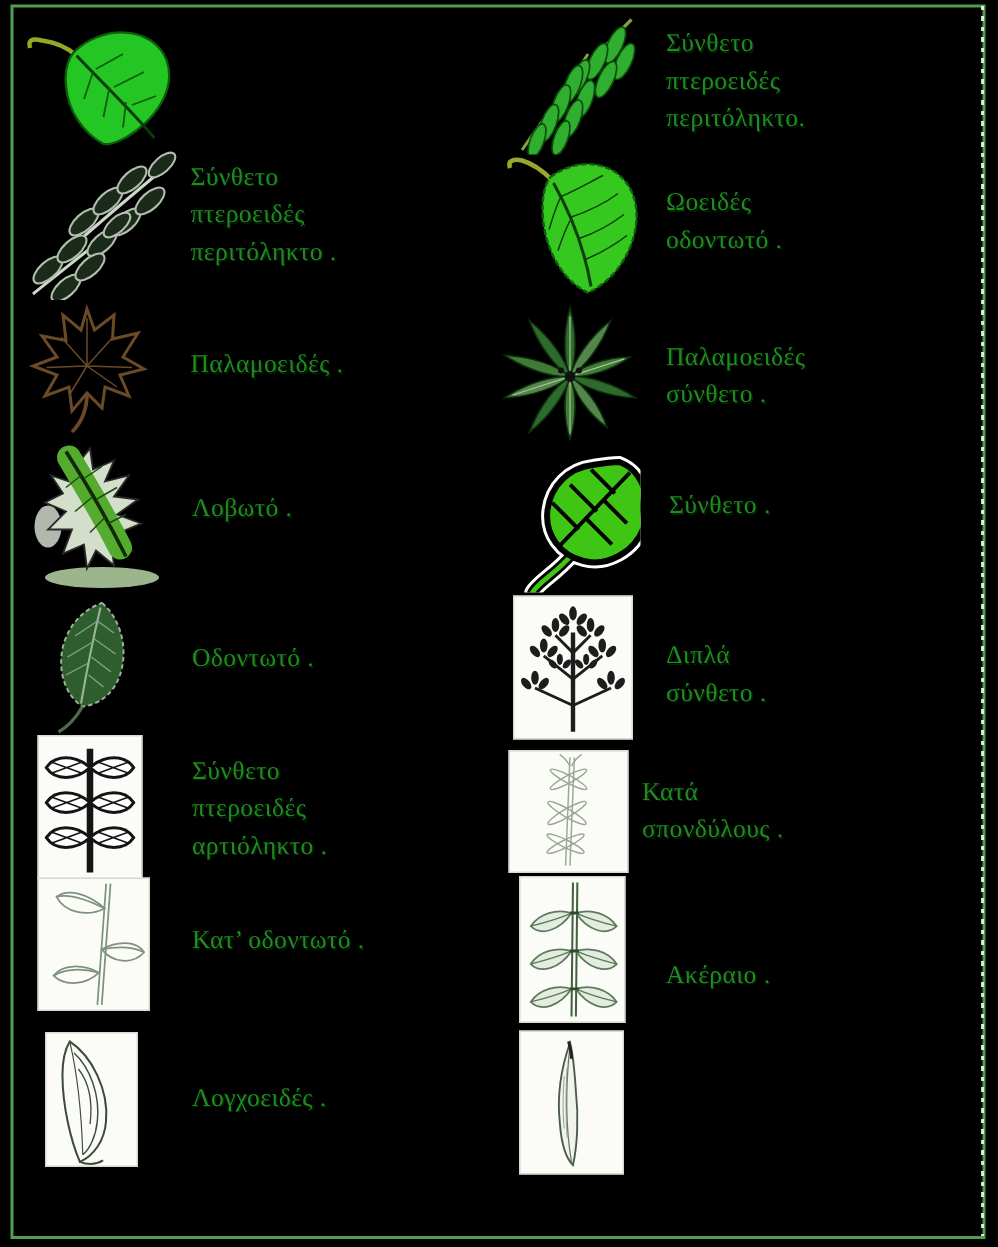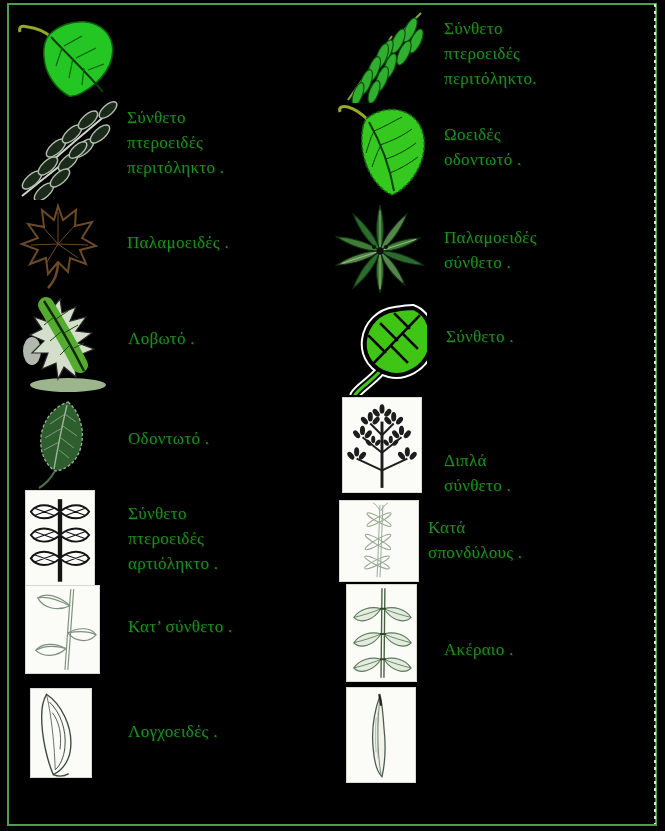--- a/index.html
+++ b/index.html
@@ -289,29 +289,29 @@
 
   <div class="lbl" style="left:127px;top:105px">Σύνθετο
 πτεροειδές
 περιτόληκτο .</div>
   <div class="lbl" style="left:127px;top:230px">Παλαμοειδές .</div>
   <div class="lbl" style="left:128px;top:326px">Λοβωτό .</div>
   <div class="lbl" style="left:128px;top:426px">Οδοντωτό .</div>
   <div class="lbl" style="left:128px;top:501px">Σύνθετο
 πτεροειδές
 αρτιόληκτο .</div>
-  <div class="lbl" style="left:128px;top:614px">Κατ’ σύνθετο .</div>
+  <div class="lbl" style="left:128px;top:614px">Κατ’ οδοντωτό .</div>
   <div class="lbl" style="left:128px;top:719px">Λογχοειδές .</div>
 
   <div class="lbl" style="left:444px;top:16px">Σύνθετο
 πτεροειδές
 περιτόληκτο.</div>
   <div class="lbl" style="left:444px;top:122px">Ωοειδές
 οδοντωτό .</div>
   <div class="lbl" style="left:444px;top:225px">Παλαμοειδές
 σύνθετο .</div>
   <div class="lbl" style="left:446px;top:324px">Σύνθετο .</div>
-  <div class="lbl" style="left:444px;top:448px">Διπλά
+  <div class="lbl" style="left:444px;top:424px">Διπλά
 σύνθετο .</div>
   <div class="lbl" style="left:428px;top:515px">Κατά
 σπονδύλους .</div>
   <div class="lbl" style="left:444px;top:637px">Ακέραιο .</div>
 </div>
 
 </body></html>

